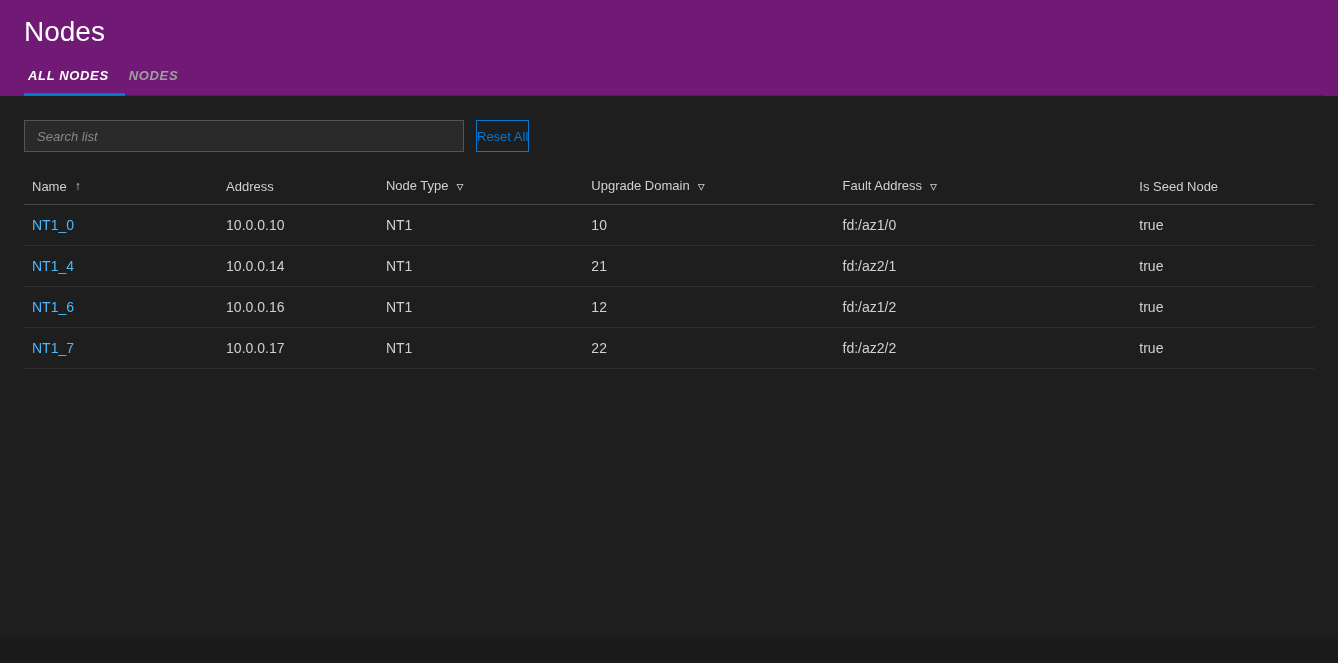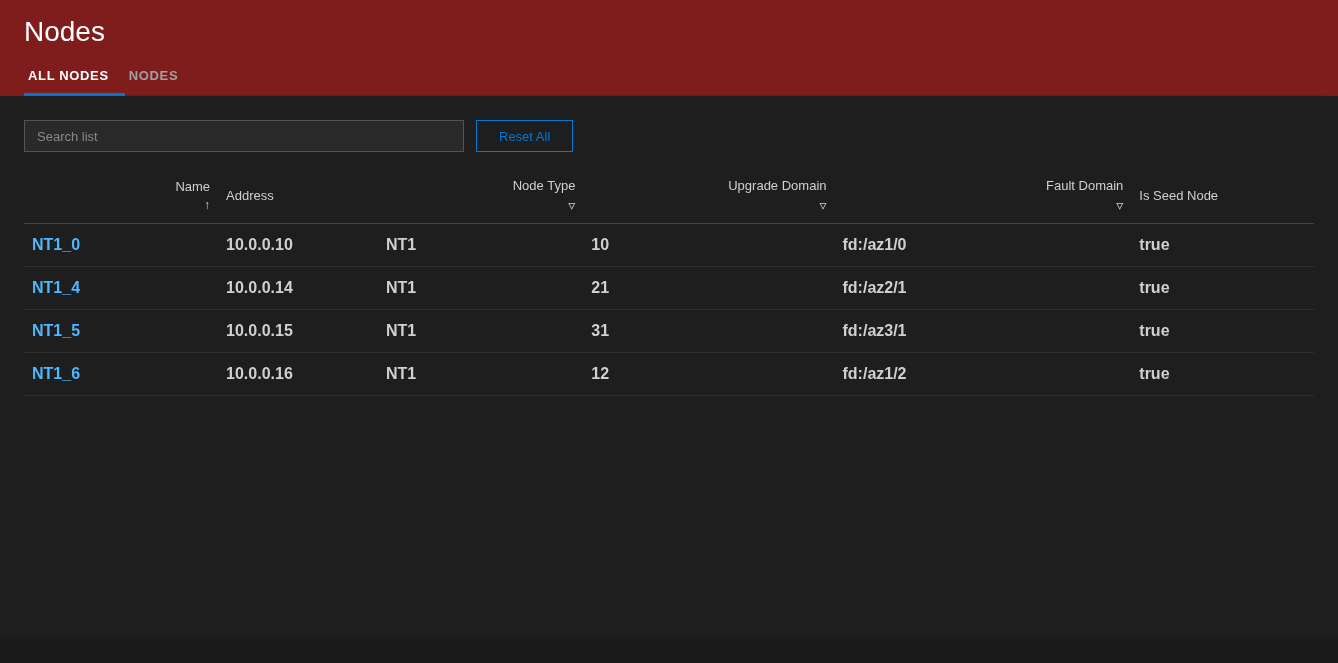--- a/index.html
+++ b/index.html
@@ -6,21 +6,21 @@
     body {
       background-color: #1a1a1a;
       color: #e0e0e0;
       font-family: 'Segoe UI', Arial, sans-serif;
       font-size: 14px;
       min-height: 663px;
       width: 1338px;
     }
     .header {
       padding: 16px 13px 0 24px;
-      background: #7f1d1d;
+      background: #701a75;
     }
     .page-title {
       font-size: 28px;
       font-weight: 300;
       color: #ffffff;
       margin-bottom: 12px;
     }
     .tabs {
       display: flex;
       gap: 0;
@@ -28,20 +28,21 @@
     }
     .tab {
       padding: 8px 16px 10px 4px;
       font-size: 13px;
       font-weight: 600;
       color: #a0a0a0;
       cursor: pointer;
       border-bottom: 3px solid transparent;
       letter-spacing: 0.05em;
       margin-bottom: -1px;
+      font-style: italic;
     }
     .tab.active {
       color: #ffffff;
       border-bottom: 3px solid #0078d4;
     }
     .content {
       padding: 24px 24px 0 24px;
       background: #1e1e1e;
       min-height: calc(663px - 120px);
     }
@@ -53,29 +54,30 @@
     }
     .search-input {
       background: #2a2a2a;
       border: 1px solid #555;
       color: #e0e0e0;
       padding: 6px 12px;
       font-size: 13px;
       width: 440px;
       height: 32px;
       outline: none;
+      font-style: italic;
     }
     .search-input::placeholder {
       color: #888;
     }
     .reset-btn {
       background: transparent;
       border: 1px solid #0078d4;
       color: #0078d4;
-      padding: 5px 22px;
+      padding: 5px 0;
       font-size: 13px;
       height: 32px;
       cursor: pointer;
       font-family: inherit;
     }
     table {
       width: 100%;
       border-collapse: collapse;
       table-layout: fixed;
     }
@@ -85,24 +87,23 @@
     th {
       text-align: left;
       padding: 10px 8px;
       font-size: 13px;
       font-weight: 500;
       color: #d0d0d0;
       white-space: nowrap;
     }
     td {
       padding: 12px 8px;
-      font-size: 16px;
+      font-size: 14px;
       color: #d0d0d0;
       border-bottom: 1px solid #2e2e2e;
-      font-weight: bold;
     }
     .col-name { width: 170px; }
     .col-address { width: 140px; }
     .col-nodetype { width: 180px; }
     .col-upgdomain { width: 220px; }
     .col-faultdomain { width: 260px; }
     .col-seednode { width: 160px; }
     .node-link {
       color: #4db8ff;
       cursor: pointer;
@@ -117,23 +118,22 @@
     .filter-icon {
       display: inline-block;
       color: #d0d0d0;
       font-size: 14px;
       cursor: pointer;
       vertical-align: middle;
       margin-left: 4px;
     }
     .th-inner {
       display: flex;
-      align-items: flex-end;
+      align-items: flex-start;
       gap: 4px;
-      flex-direction: column;
     }
   </style>
 </head>
 <body>
 
 <div class="header">
   <h1 class="page-title">Nodes</h1>
   <div class="tabs">
     <div class="tab active">ALL NODES</div>
     <div class="tab">NODES</div>
@@ -165,21 +165,21 @@
           </div>
         </th>
         <th class="col-upgdomain">
           <div class="th-inner">
             <span>Upgrade Domain</span>
             <span class="filter-icon">▿</span>
           </div>
         </th>
         <th class="col-faultdomain">
           <div class="th-inner">
-            <span>Fault Domain</span>
+            <span>Fault Address</span>
             <span class="filter-icon">▿</span>
           </div>
         </th>
         <th class="col-seednode">
           <span>Is Seed Node</span>
         </th>
       </tr>
     </thead>
     <tbody id="table-body">
     <tr>
@@ -192,30 +192,30 @@
         </tr>
         <tr>
           <td class="col-name"><a class="node-link">NT1_4</a></td>
           <td class="col-address">10.0.0.14</td>
           <td class="col-nodetype">NT1</td>
           <td class="col-upgdomain">21</td>
           <td class="col-faultdomain">fd:/az2/1</td>
           <td class="col-seednode">true</td>
         </tr>
         <tr>
-          <td class="col-name"><a class="node-link">NT1_5</a></td>
-          <td class="col-address">10.0.0.15</td>
-          <td class="col-nodetype">NT1</td>
-          <td class="col-upgdomain">31</td>
-          <td class="col-faultdomain">fd:/az3/1</td>
-          <td class="col-seednode">true</td>
-        </tr>
-        <tr>
           <td class="col-name"><a class="node-link">NT1_6</a></td>
           <td class="col-address">10.0.0.16</td>
           <td class="col-nodetype">NT1</td>
           <td class="col-upgdomain">12</td>
           <td class="col-faultdomain">fd:/az1/2</td>
+          <td class="col-seednode">true</td>
+        </tr>
+        <tr>
+          <td class="col-name"><a class="node-link">NT1_7</a></td>
+          <td class="col-address">10.0.0.17</td>
+          <td class="col-nodetype">NT1</td>
+          <td class="col-upgdomain">22</td>
+          <td class="col-faultdomain">fd:/az2/2</td>
           <td class="col-seednode">true</td>
         </tr>
       </tbody>
   </table>
 </div>
 
 </body></html>

